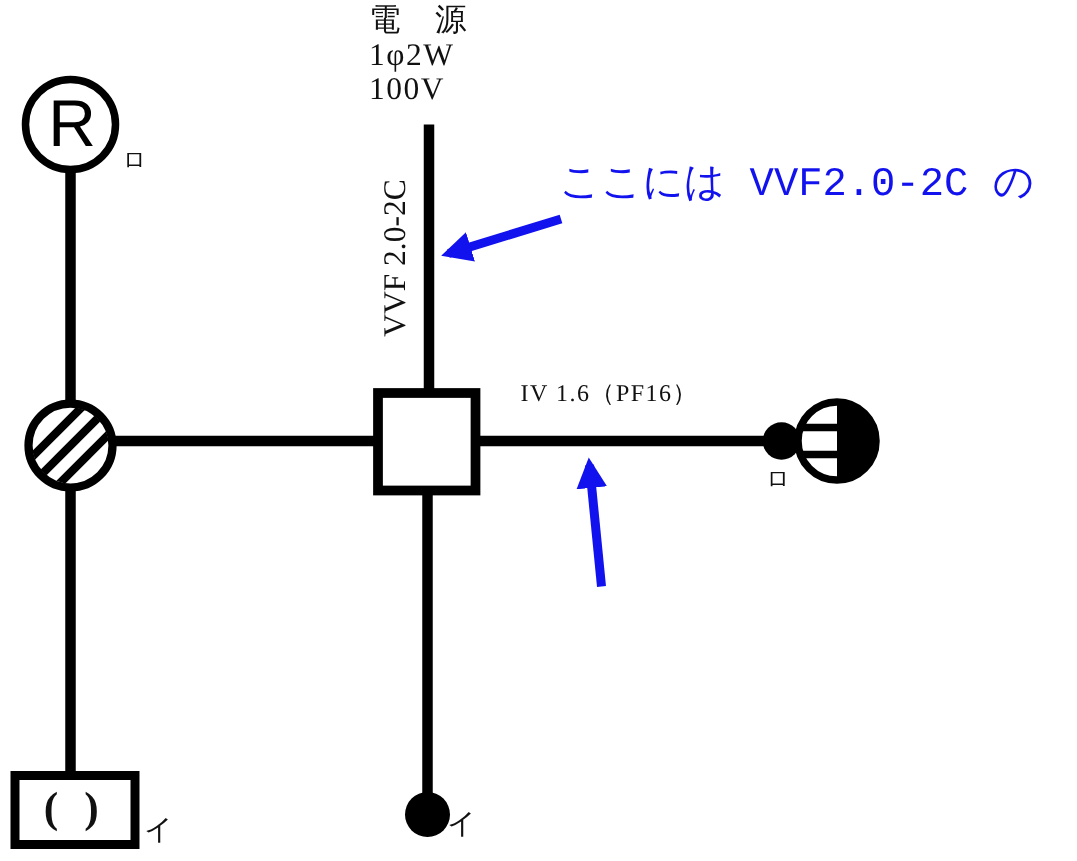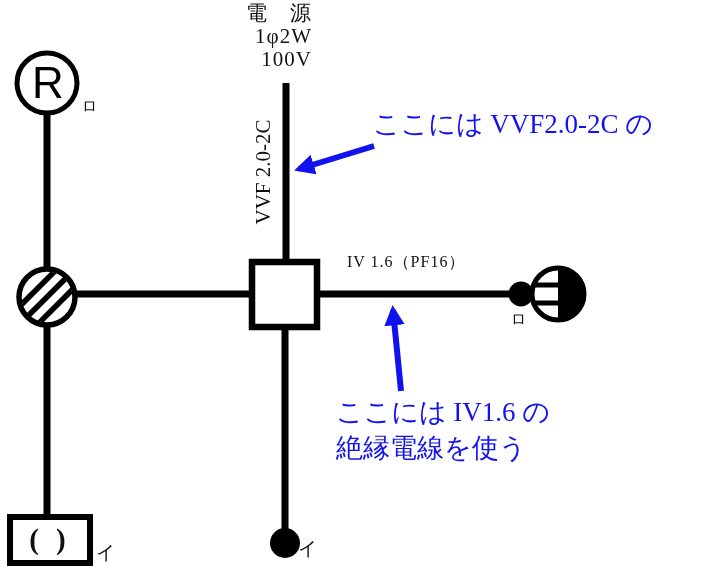--- a/index.html
+++ b/index.html
@@ -14,22 +14,22 @@
     overflow:hidden;
     font-family:"Liberation Serif", serif;
   }
   svg{position:absolute;left:0;top:0;}
   .wire{stroke:var(--line-color);stroke-width:7;fill:none;stroke-linecap:butt;}
   .sym-stroke{stroke:var(--line-color);fill:#ffffff;}
   .sym-fill{fill:var(--line-color);stroke:none;}
   .hatch{stroke:var(--line-color);stroke-width:5.5;fill:none;}
   .arrow{stroke:var(--blue);stroke-width:6;fill:none;stroke-linecap:butt;}
   .txt{position:absolute;color:#111111;white-space:nowrap;}
-  .serif{font-family:"Liberation Serif", serif;text-align:right;}
-  .sans{font-family:Liberation Serif, serif;}
+  .serif{font-family:"Liberation Serif", serif;}
+  .sans{font-family:Liberation Mono, monospace;}
   .power{left:246px;top:2px;font-size:21px;line-height:23px;letter-spacing:1px;}
   .vvf-vert{
     left:188px;top:159px;width:150px;height:26px;
     font-size:21px;line-height:26px;text-align:center;
     transform:rotate(-90deg);
   }
   .iv-label{left:347px;top:252px;font-size:16px;letter-spacing:1px;}
   .r-letter{
     left:30px;top:61px;width:36px;text-align:center;
     font-family:"Liberation Sans", sans-serif;
@@ -113,18 +113,14 @@
   <div class="txt serif lbl-s" style="left:82px;top:97px;">ロ</div>
   <div class="txt serif lbl-s" style="left:511px;top:310px;">ロ</div>
   <div class="txt serif lbl-m" style="left:96px;top:540px;">イ</div>
   <div class="txt serif lbl-m" style="left:298px;top:536px;">イ</div>
 
   <div class="txt serif parens">( )</div>
 
   <div class="note sans note1">
     <div>ここには VVF2.0-2C の</div>
   </div>
-  <div class="note sans note2">
-    <div>ここには IV1.6 の</div>
-    <div>絶縁電線を使う</div>
-  </div>
 
 </div>
 
 </body></html>

